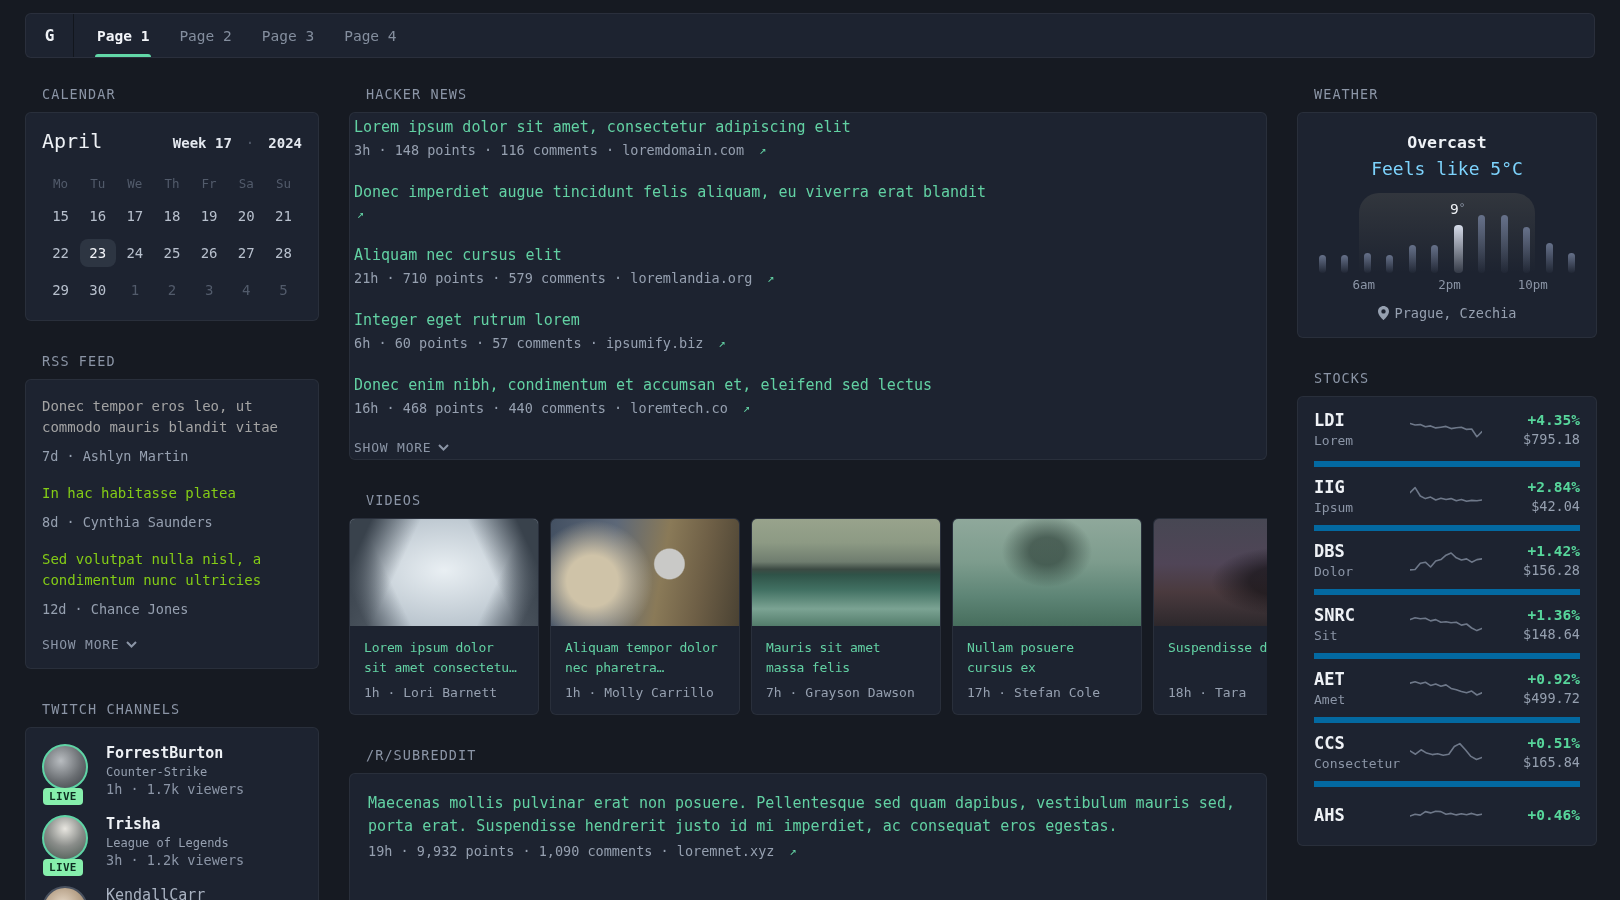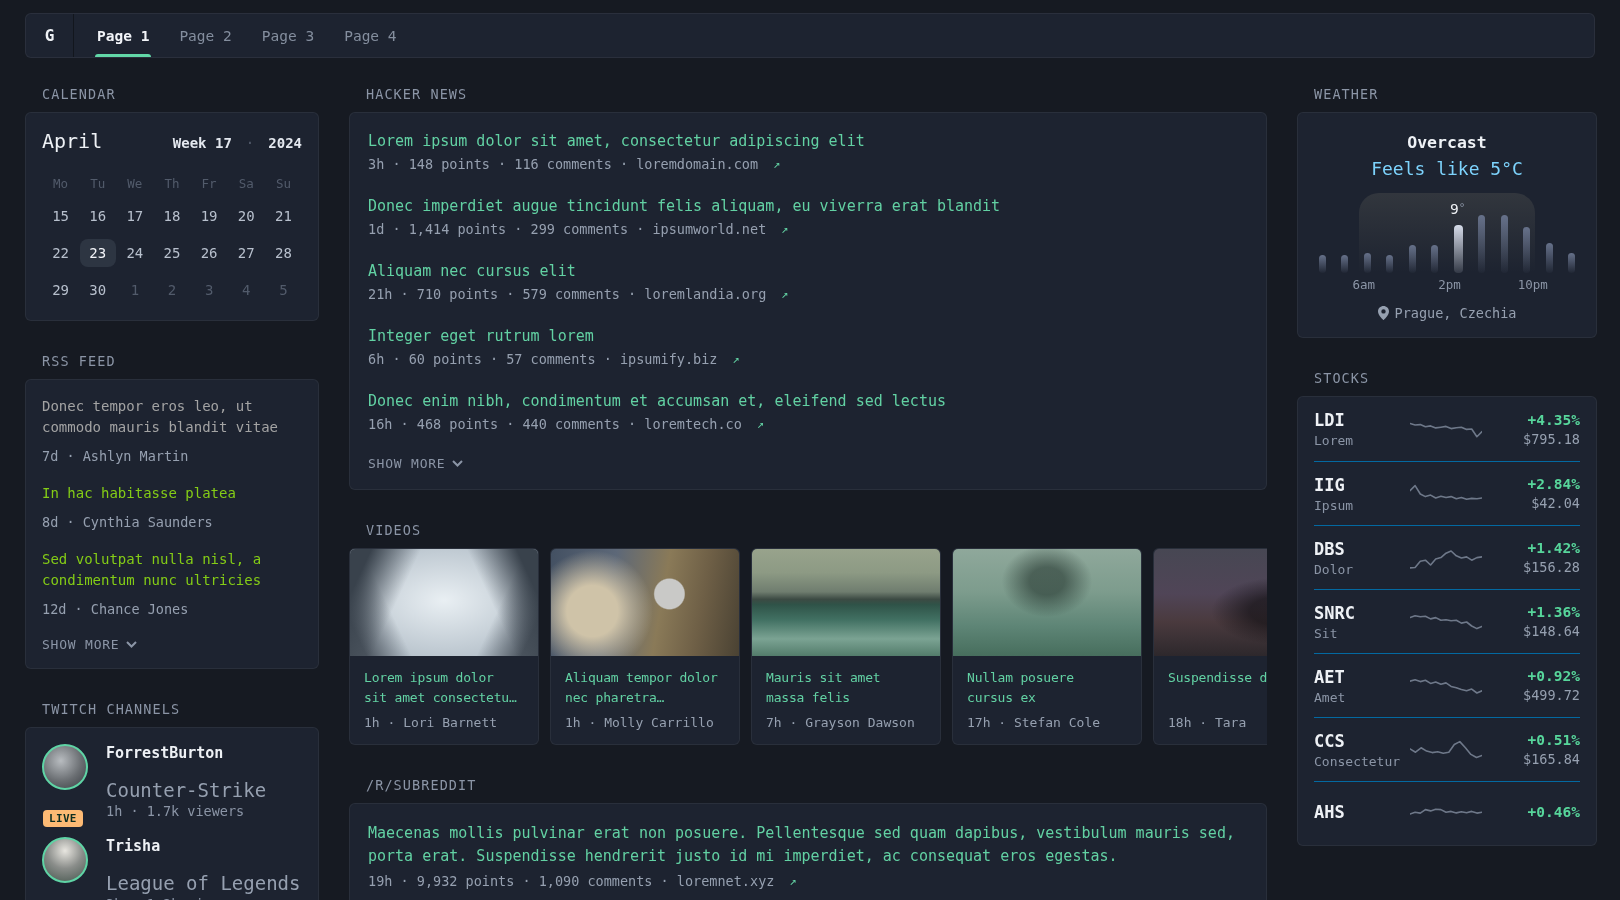--- a/index.html
+++ b/index.html
@@ -89,27 +89,27 @@
   .avatar {
     width:46px; height:46px; border-radius:50%;
     border:2px solid #5fd4a5;
   }
   .offline .avatar { border-color:#4a5260; }
   .av1 { background:radial-gradient(circle at 40% 35%, #b8bcc0, #6a6e72 55%, #383c42); }
   .av2 { background:radial-gradient(circle at 50% 28%, #e8e6e0, #8a8d8a 48%, #46564e); }
   .av3 { background:radial-gradient(circle at 45% 40%, #e7d9c8, #b59f86 55%, #6b6258); }
   .live-badge {
     position:absolute; bottom:-8px; left:1px;
-    background:#fdba74; color:#0d2e21;
+    background:#86efac; color:#0d2e21;
     font-size:11px; font-weight:bold; letter-spacing:0.03em;
     padding:2px 6px; border-radius:4px;
   }
   .tw-name { font-size:15px; font-weight:bold; color:#eef1f5; }
   .offline .tw-name { color:#a9b2c1; font-weight:normal; }
-  .tw-cat { font-size:19px; color:#96a0b0; margin-top:17px; }
+  .tw-cat { font-size:12px; color:#96a0b0; margin-top:3px; }
   .tw-meta { font-size:13.5px; color:#8b95a6; margin-top:2px; }
   
   .hn-item { margin-bottom:24px; }
   .hn-item:last-of-type { margin-bottom:0; }
   .hn-title { display:block; font-size:15px; color:#62d1a3; text-decoration:none; cursor:pointer; line-height:1.4; }
   .hn-meta { margin-top:4px; display:flex; align-items:center; }
   
   .vid-row { display:flex; gap:11px; overflow:hidden; }
   .vid-card {
     flex:0 0 190px; width:190px;
@@ -175,21 +175,21 @@
   .t0 { left:17.5%; } .t1 { left:51%; } .t2 { left:83.5%; }
   .w-loc {
     display:flex; justify-content:center; align-items:center; gap:6px;
     color:#96a0b0; font-size:13.5px; margin-top:12px;
   }
   .pin { fill:#96a0b0; }
   
   .stocks-card { padding:0 16px; }
   .stock-row {
     display:flex; align-items:center; height:64px; cursor:pointer;
-    border-top:1px solid #0369a1;
+    border-top:6px solid #0369a1;
   }
   .stock-row:first-child { border-top:none; }
   .s-left { width:96px; }
   .ticker { font-size:17px; font-weight:bold; color:#eef1f5; }
   .s-name { font-size:13px; color:#8b95a6; margin-top:3px; }
   .spark { width:72px; height:26px; flex:0 0 72px; }
   .spark polyline { fill:none; stroke:#6e7889; stroke-width:1.6; stroke-linejoin:round; stroke-linecap:round; }
   .s-right { margin-left:auto; text-align:right; }
   .change { font-size:14.5px; font-weight:bold; }
   .change.up { color:#57d69b; }
@@ -315,32 +315,31 @@
           </div>
         </div>
       </div>
     </div>
   </div>
 
   <div class="col-mid">
 
     <div class="widget">
       <div class="w-title">HACKER NEWS</div>
-      <div class="card" style="padding:18px;">
+      <div class="card" style="padding:4px;">
         <div class="hn-item">
           <a class="hn-title">Lorem ipsum dolor sit amet, consectetur adipiscing elit</a>
           <div class="hn-meta meta">
             <span>3h · 148 points · 116 comments · loremdomain.com</span>
             <span class="arrow">↗</span>
           </div>
         </div>
         <div class="hn-item">
           <a class="hn-title">Donec imperdiet augue tincidunt felis aliquam, eu viverra erat blandit</a>
           <div class="hn-meta meta">
-            <span>1d · 1,414 points · 299 comments · ipsumworld.net</span>
             <span class="arrow">↗</span>
           </div>
         </div>
         <div class="hn-item">
           <a class="hn-title">Aliquam nec cursus elit</a>
           <div class="hn-meta meta">
             <span>21h · 710 points · 579 comments · loremlandia.org</span>
             <span class="arrow">↗</span>
           </div>
         </div>

